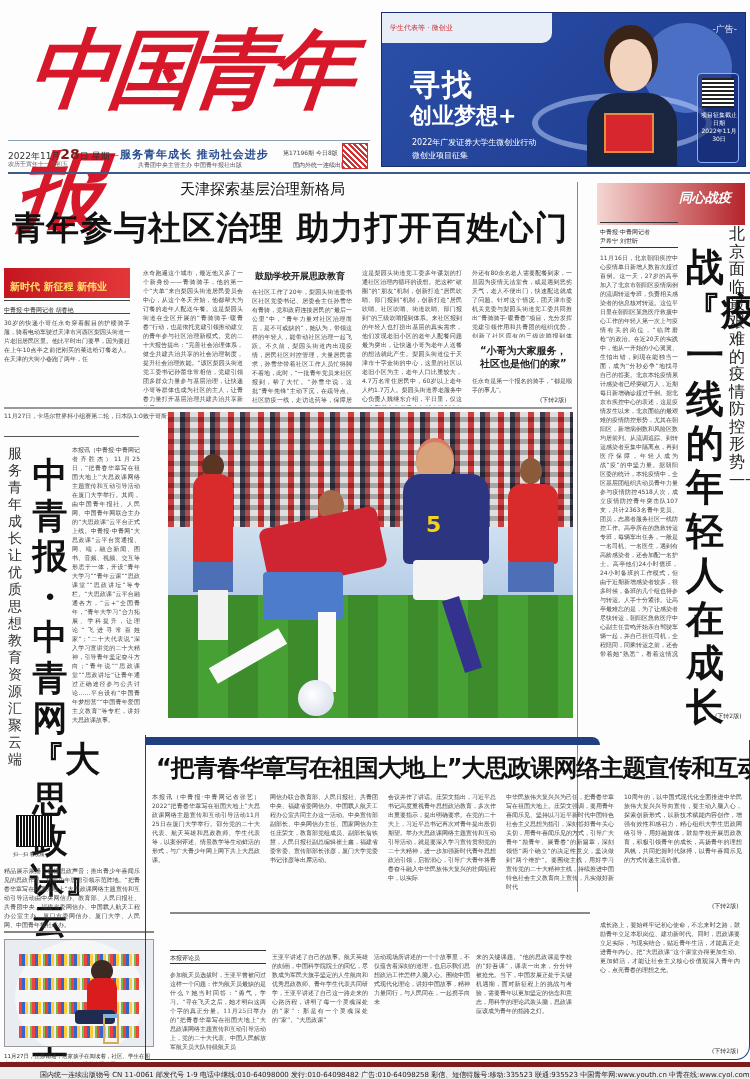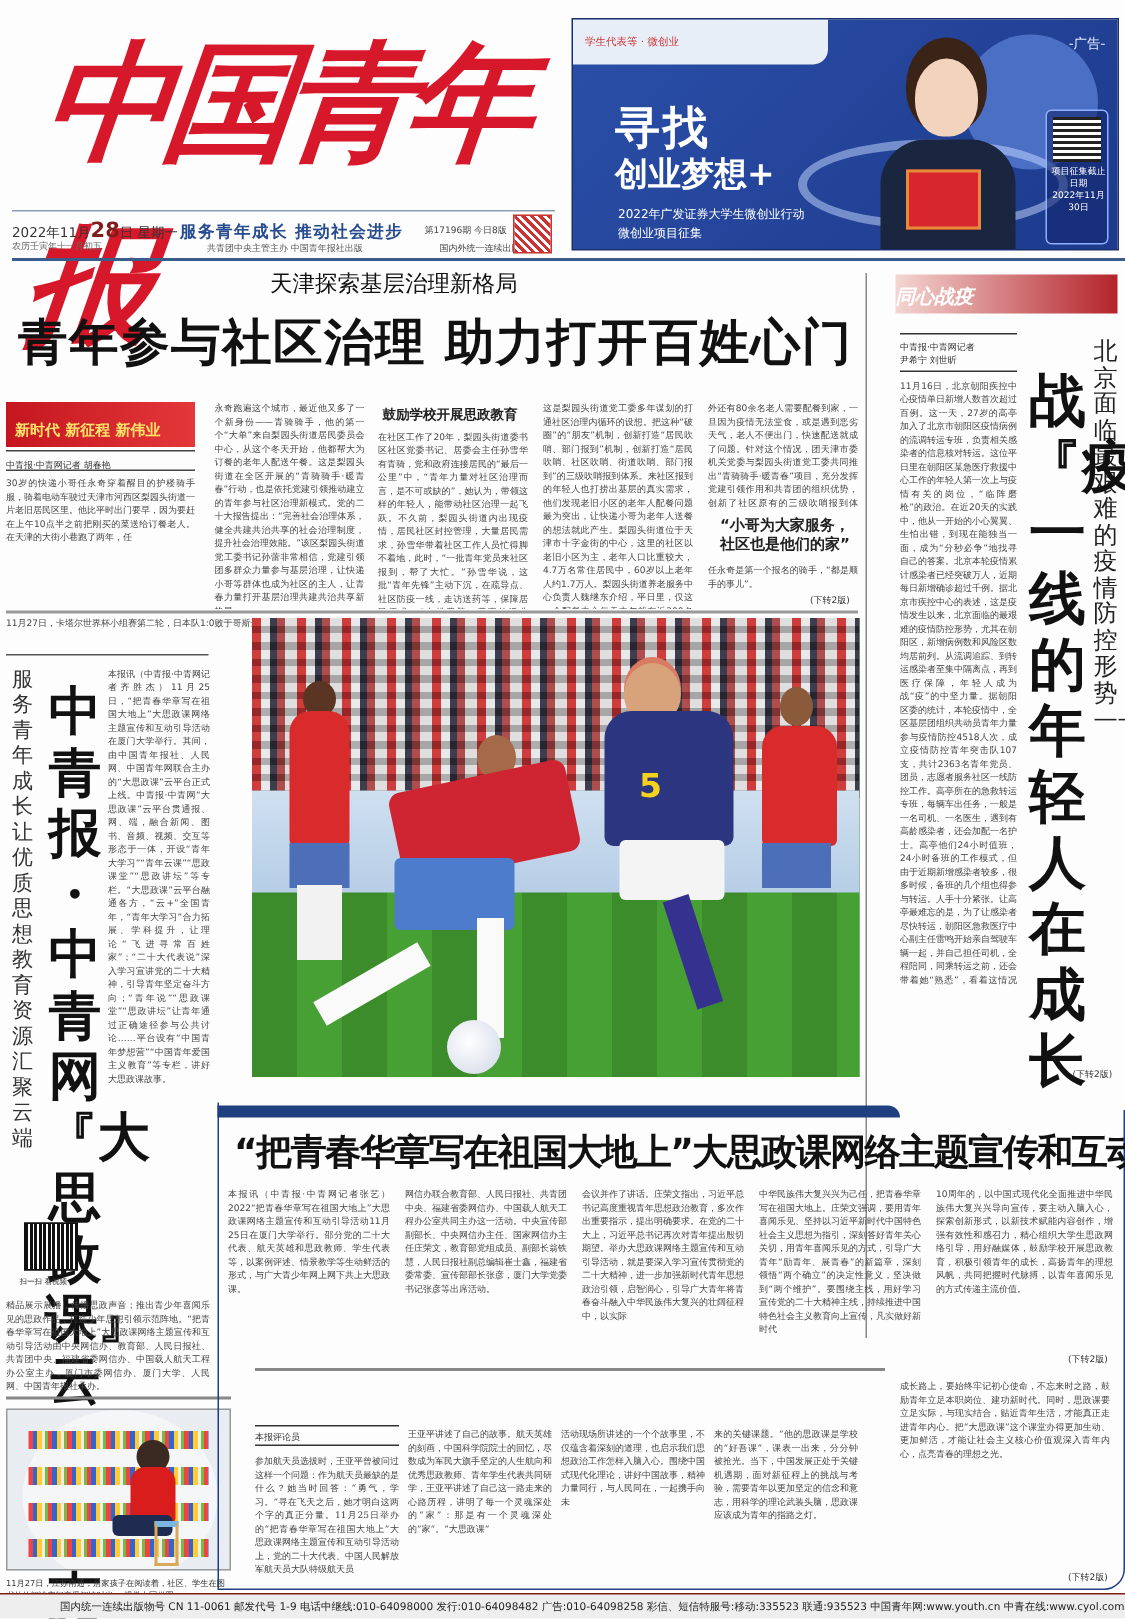--- a/index.html
+++ b/index.html
@@ -41,21 +41,21 @@
 .badge-red{left:4px;top:268px;width:126px;height:30px;background:linear-gradient(90deg,#c5161f,#e3383a);color:#ffe46a;font-size:10px;font-weight:bold;padding:12px 6px 0}
 .byline{left:4px;top:306px;font-size:6px;color:#333}
 .bl-rule{left:4px;top:300px;width:126px;height:1px;background:#444}
 .bl-rule2{left:4px;top:313px;width:126px;height:1px;background:#444}
 .col-text{font-size:6px;line-height:9px;color:#444;overflow:hidden;text-align:justify}
 .subhead{font-size:9px;color:#222;font-weight:bold}
 .quote{font-size:10px;color:#222;font-weight:bold;line-height:13px}
 .jump{font-size:6px;color:#333}
 .hr{height:1px;background:#777}
 
-.tongxin{left:597px;top:183px;width:148px;height:26px;background:linear-gradient(90deg,#f4d6d2,#b4232a);color:#fff;font-size:13px;font-weight:bold;text-align:left;padding:6px 14px 0 0;font-style:italic}
+.tongxin{left:597px;top:183px;width:148px;height:42px;background:linear-gradient(90deg,#f4d6d2,#b4232a);color:#fff;font-size:13px;font-weight:bold;text-align:right;padding:6px 14px 0 0;font-style:italic}
 .r-byline{left:600px;top:227px;font-size:6px;color:#333;line-height:9px}
 .r-vert1{left:729px;top:225px;width:20px;font-size:16px;line-height:17.5px;color:#222;font-family:"DejaVu Serif",serif}
 .r-vert2{left:683px;top:245px;width:44px;font-size:38px;line-height:44px;color:#111;font-weight:bold;font-family:"DejaVu Serif",serif;text-align:center}
 
 .short-news{left:4px;top:411px;width:576px;font-size:6px;color:#444;line-height:9px}
 .side-v1{left:8px;top:445px;width:16px;font-size:14px;line-height:17px;color:#333;font-family:"DejaVu Serif",serif}
 .side-v2{left:30px;top:455px;width:40px;font-size:35px;line-height:40.5px;color:#111;font-weight:bold;font-family:"DejaVu Serif",serif;text-align:center}
 .side-qr{left:16px;top:815px;width:36px;height:32px;background:repeating-linear-gradient(90deg,#111 0 2px,#fff 2px 3px),#111;border:1px solid #111}
 .side-qrcap{left:13px;top:851px;font-size:5px;color:#333}
 .left-photo{left:4px;top:939px;width:150px;height:108px;background:#e9edf1;border:1px solid #999;overflow:hidden}
@@ -91,21 +91,21 @@
 .ph-p4s{left:340px;top:150px;width:46px;height:30px;background:#4c6fb8}
 .ph-ball{left:130px;top:268px;width:36px;height:36px;border-radius:50%;background:radial-gradient(circle at 40% 40%,#fff,#cfd6e6)}
 .feat-band{left:145px;top:737px;width:455px;height:8px;background:#1f3f80;border-top-right-radius:12px}
 .feat-title{left:156px;top:752px;width:590px;font-size:24px;font-weight:bold;color:#111;letter-spacing:-1px;white-space:nowrap}
 .frame2-left{left:145px;top:735px;width:1px;height:325px;background:#1f3f80}
 .sec-title{left:170px;top:918px;font-size:30px;font-weight:bold;color:#111;font-family:"DejaVu Serif",serif;letter-spacing:1px}
 .sec-rule{left:170px;top:912px;width:420px;height:2px;background:#888}
 .comment-lbl{left:170px;top:954px;font-size:6px;color:#333}
 .c-rule1{left:170px;top:950px;width:96px;height:1px;background:#333}
 .c-rule2{left:170px;top:963px;width:96px;height:1px;background:#333}
-.footer{left:0;top:1062px;width:750px;height:17px;background:#eeeeee;border-top:1px solid #7f1d1d;font-size:7px;color:#222;line-height:16px;padding-left:40px;white-space:nowrap}
+.footer{left:0;top:1062px;width:750px;height:17px;background:#eeeeee;border-top:5px solid #7f1d1d;font-size:7px;color:#222;line-height:16px;padding-left:40px;white-space:nowrap}
 </style>
 </head>
 <body>
 
 <div class="page">
 
   <div class="abs masthead">中国青年报</div>
   <div class="abs rule-top"></div>
   <div class="abs dl-date"><span>2022年11月</span><b>28</b><span>日  星期一</span></div>
   <div class="abs dl-lunar">农历壬寅年十一月初五</div>

